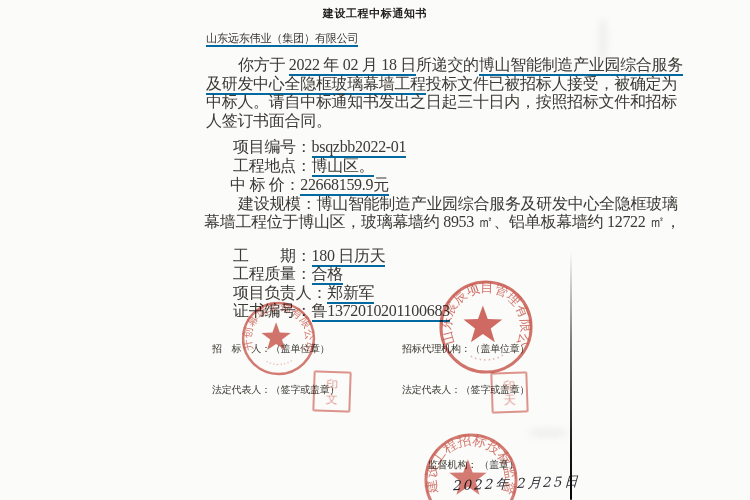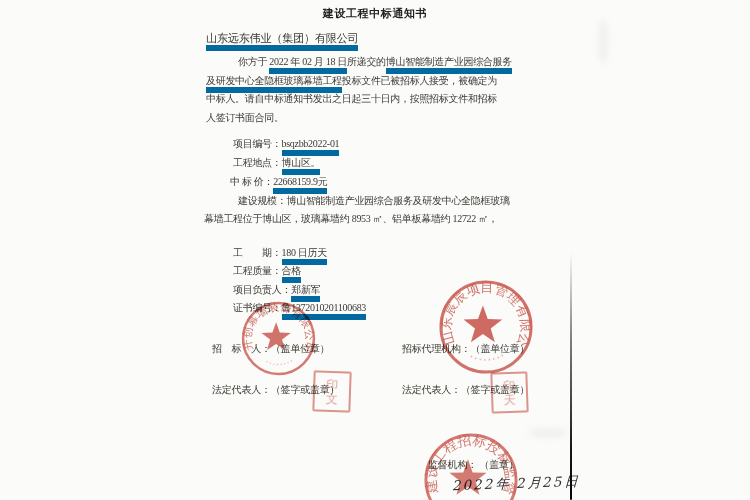--- a/index.html
+++ b/index.html
@@ -3,27 +3,27 @@
 <meta charset="utf-8">
 <style>
   html,body{margin:0;padding:0;}
   body{
     width:750px;height:500px;overflow:hidden;position:relative;
     background:#fbfbf9;
     font-family:"Liberation Serif","DejaVu Serif",serif;
     color:#3a3833;
   }
   .page{position:absolute;inset:0;overflow:hidden;}
-  .line{position:absolute;white-space:nowrap;font-size:10px;letter-spacing:-0.3px;color:#3b3934;}
+  .line{position:absolute;white-space:nowrap;font-size:16px;letter-spacing:-0.3px;color:#3b3934;}
   .title{
     position:absolute;top:6px;left:0;width:750px;text-align:center;
     font-size:11px;font-weight:bold;letter-spacing:0.6px;color:#23221f;
   }
   .recipient{top:31px;left:206px;font-size:11.2px;}
-  .u{border-bottom:6px solid #0369a1;padding-bottom:0.5px;}
+  .u{border-bottom:2px solid #0369a1;padding-bottom:0.5px;}
   
   .sig{font-size:10px;letter-spacing:-0.2px;color:#39372f;}
   
   .seal{position:absolute;mix-blend-mode:multiply;opacity:0.88;}
   .sq-seal{
     position:absolute;border:2px solid rgba(198,62,50,.55);border-radius:2px;
     mix-blend-mode:multiply;display:flex;flex-wrap:wrap;align-items:center;justify-content:center;
     color:rgba(198,62,50,.5);font-size:12px;line-height:14px;text-align:center;
     filter:blur(.2px);
   }

